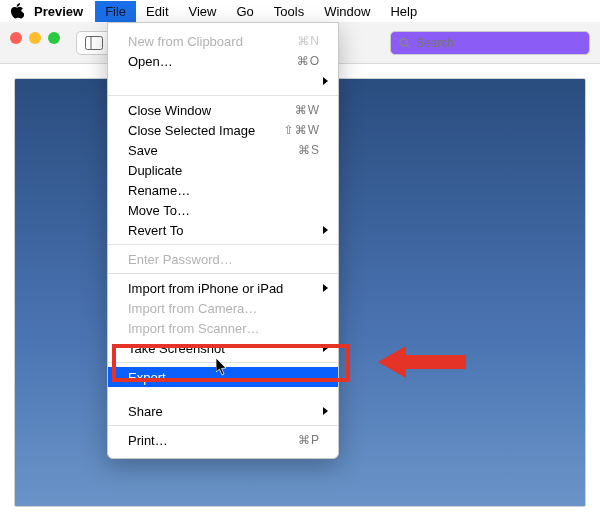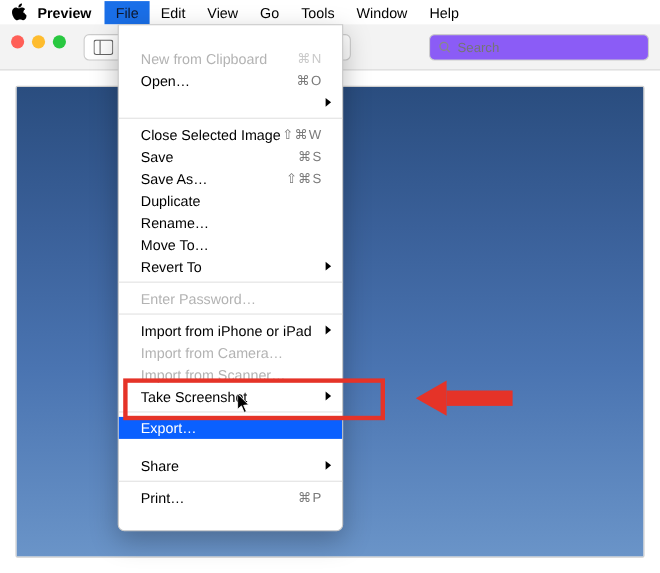--- a/index.html
+++ b/index.html
@@ -23,21 +23,21 @@
 .tool-btn:last-child { border-right: none; width: 20px;}
 .caret-down { width: 0; height: 0; border-left: 4px solid transparent; border-right: 4px solid transparent; border-top: 4px solid #666; }
 
 .other-tool { width: 40px; height: 24px; border: 1px solid #ccc; border-radius: 5px; background: #fff; display:flex;align-items:center;justify-content:center;}
 
 .search-field { display: flex; align-items: center; height: 24px; flex: 0 0 200px; border: 1px solid #ccc; border-radius: 5px; background: #8b5cf6; padding: 0 8px; margin-left: auto; gap: 6px;}
 .search-field input { border: none; outline: none; font-size: 12px; width: 100%; background: transparent; }
 
 .canvas { position: absolute; top: 64px; left: 0; right: 0; bottom: 0; background: linear-gradient(180deg, #2a4d7f 0%, #3a6099 30%, #4a74b1 60%, #6a94c8 100%); border: 1px solid #cfcfcf; margin: 14px; border-radius: 2px;}
 
-.menu { position: absolute; top: 22px; left: 107px; width: 205px; background: #fff; border: 1px solid #c8c8c8; border-radius: 0 0 6px 6px; box-shadow: 0 8px 24px rgba(0,0,0,0.25); padding: 20px 0; z-index: 200; font-size: 13px; }
+.menu { position: absolute; top: 22px; left: 107px; width: 232px; background: #fff; border: 1px solid #c8c8c8; border-radius: 0 0 6px 6px; box-shadow: 0 8px 24px rgba(0,0,0,0.25); padding: 8px 0; z-index: 200; font-size: 13px; }
 .menu .sep { height: 1px; background: #e2e2e2; margin: 4px 0; }
 .menu .row { display: flex; align-items: center; height: 20px; padding: 0 18px 0 20px; color: #000; position: relative; }
 .menu .row.disabled { color: #b3b3b3; }
 .menu .row.selected { background: #0a60ff; color: #ffffff; }
 .menu .label { flex: 1; }
 .menu .shortcut { font-size: 12px; color: #7a7a7a; letter-spacing: 1px; }
 .menu .row.disabled .shortcut { color: #c9c9c9; }
 .menu .sub-arrow { position: absolute; right: 10px; width: 0; height: 0; border-top: 4px solid transparent; border-bottom: 4px solid transparent; border-left: 5px solid #000; }
 
 .highlight-box { position: absolute; border: 4px solid #e53328; z-index: 300; pointer-events: none; }
@@ -129,30 +129,30 @@
     </div>
   <div class="row">
       <span class="label">Open…</span>
       <span class="shortcut">⌘O</span>
     </div>
   <div class="row">
       <span class="sub-arrow"></span>
     </div>
   <div class="sep"></div>
   <div class="row">
+      <span class="label">Close Window</span>
+      <span class="shortcut">⌘W</span>
+    </div>
+  <div class="row">
       <span class="label">Close Selected Image</span>
       <span class="shortcut">⇧⌘W</span>
     </div>
   <div class="row">
       <span class="label">Save</span>
       <span class="shortcut">⌘S</span>
-    </div>
-  <div class="row">
-      <span class="label">Save As…</span>
-      <span class="shortcut">⇧⌘S</span>
     </div>
   <div class="row">
       <span class="label">Duplicate</span>
     </div>
   <div class="row">
       <span class="label">Rename…</span>
     </div>
   <div class="row">
       <span class="label">Move To…</span>
     </div>

